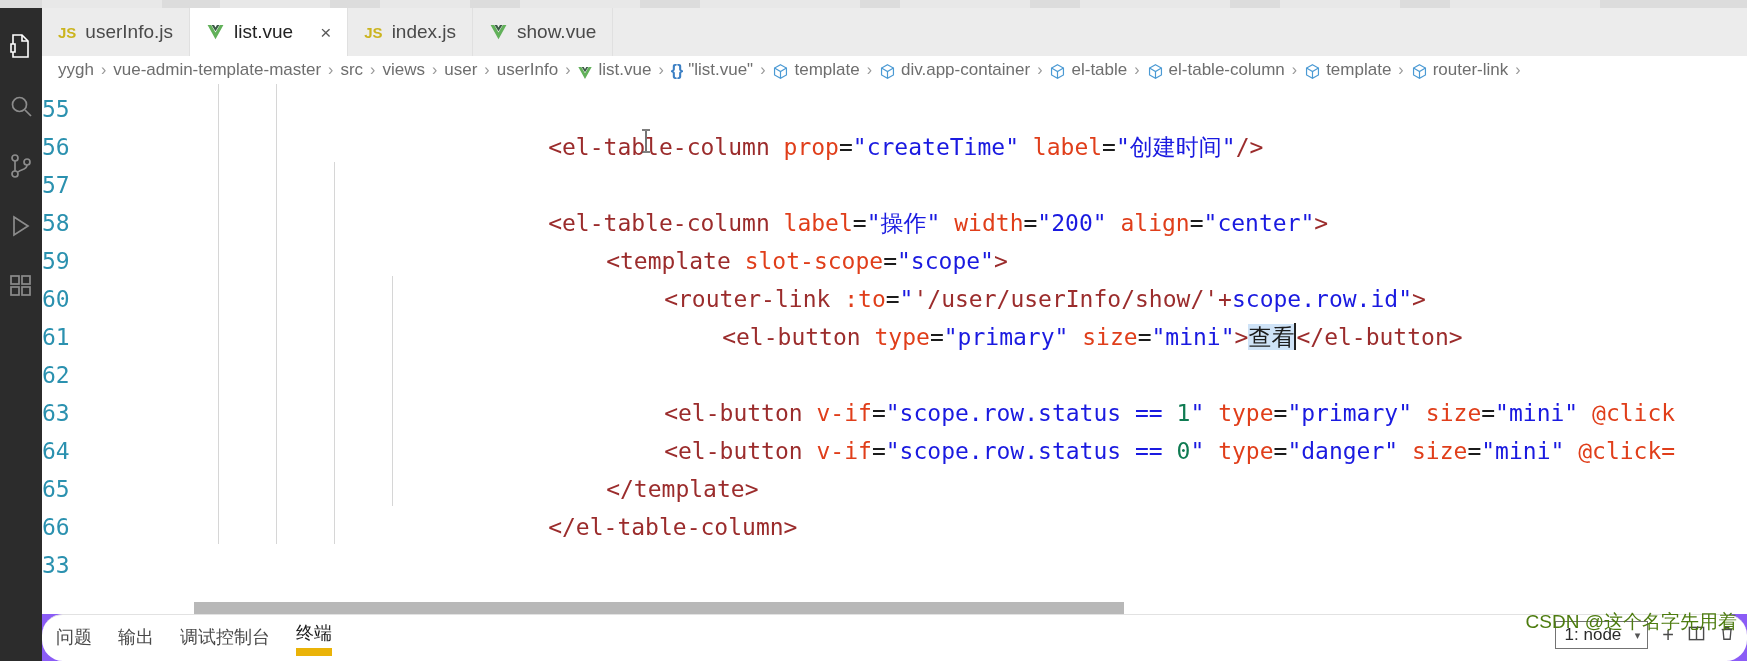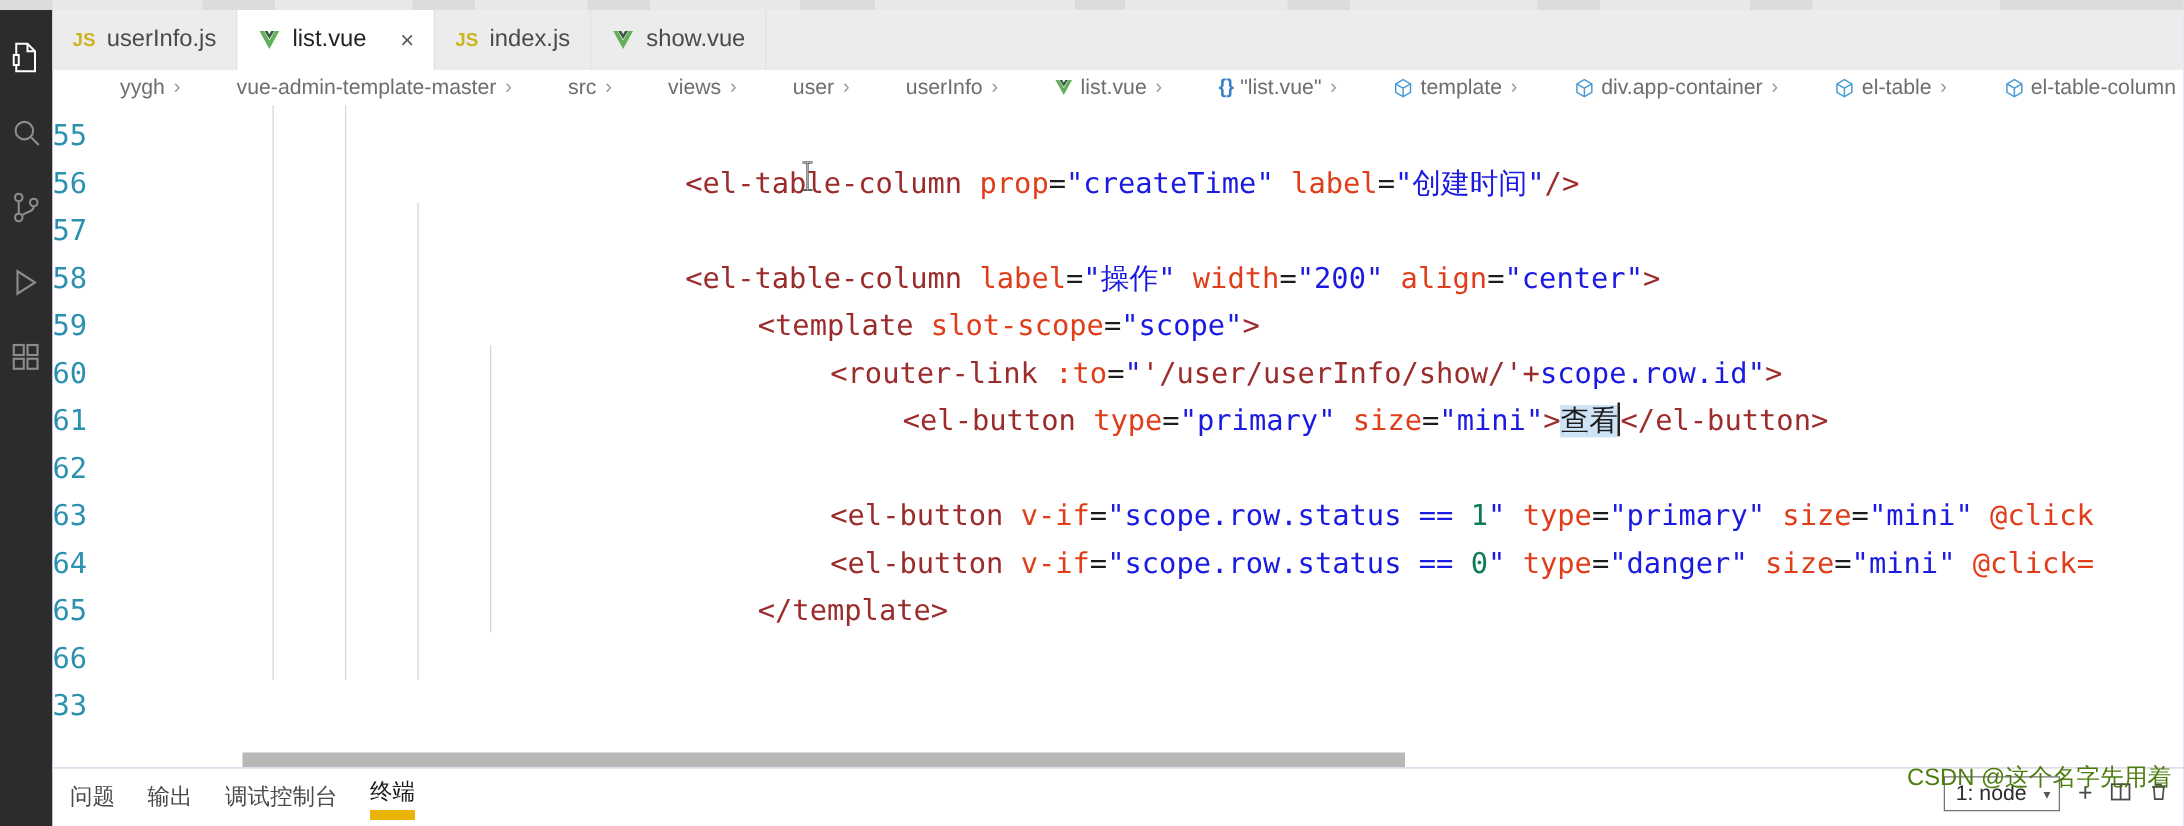--- a/index.html
+++ b/index.html
@@ -41,21 +41,21 @@
   .tab .tab-ico.js{color:#cbb41f;font-family:"Liberation Sans",sans-serif;font-size:15px;}
   .tab .tab-ico.vue{color:#62b15a;font-size:19px;}
   .tab .tab-close{margin-left:18px;color:#5a5a5a;font-size:19px;line-height:1;}
   .tabbar-filler{flex:1 1 auto;background:#ececec;}
 
   
   .breadcrumbs{
     height:28px;flex:0 0 28px;background:#ffffff;display:flex;align-items:center;
     padding-left:16px;font-size:17px;color:#6e6e6e;white-space:nowrap;overflow:hidden;
   }
-  .crumb{display:flex;align-items:center;gap:5px;margin-left:38px;}
+  .crumb{display:flex;align-items:flex-end;gap:5px;}
   .crumb-sep{margin:0 7px;color:#9a9a9a;font-size:16px;}
   .crumb .ico{display:flex;align-items:center;}
   .crumb .ico.vue{color:#62b15a;font-size:17px;font-weight:bold;}
   .crumb .ico.braces{color:#3b7fc4;font-size:16px;font-weight:bold;}
   .crumb .ico.cube svg{display:block;}
 
   
   .editor{
     flex:1 1 auto;position:relative;background:#ffffff;display:flex;min-height:0;overflow:hidden;
     font-family:"DejaVu Sans Mono","Liberation Mono",monospace;
@@ -86,21 +86,21 @@
   
   .mouse-ibeam{position:absolute;pointer-events:none;}
 
   
   .hscroll{position:absolute;left:0;right:0;bottom:0;height:12px;background:transparent;}
   .hscroll .thumb{position:absolute;height:12px;background:#b8b8b8;border-radius:0;}
 
   
   .panel{
     flex:0 0 auto;height:46px;background:#ffffff;border-top:1px solid #e2e2e2;
-    display:flex;align-items:center;padding-left:14px;position:relative;
+    display:flex;align-items:center;padding-left:14px;position:relative;border-radius:21px;
   }
   .panel-tab{
     font-size:18px;color:#4a4a4a;margin-right:26px;padding-bottom:3px;white-space:nowrap;
   }
   .panel-tab.active{color:#1c1c1c;border-bottom:8px solid #eab308;}
   .panel-right{position:absolute;right:12px;top:6px;display:flex;align-items:center;gap:14px;}
   .node-select{
     border:1px solid #737373;background:#ffffff;font-size:17px;color:#2b2b2b;
     padding:3px 26px 3px 9px;position:relative;white-space:nowrap;
   }
@@ -373,20 +373,23 @@
           </div>
 
           <div class="codeline" style="padding-left:364px;">
             <span class="t-tag">&lt;el-button </span><span class="t-attr">v-if</span><span class="t-punc">=</span><span class="t-val">"scope.row.status == </span><span class="t-num">0</span><span class="t-val">"</span><span class="t-punc"> </span><span class="t-attr">type</span><span class="t-punc">=</span><span class="t-val">"danger"</span><span class="t-punc"> </span><span class="t-attr">size</span><span class="t-punc">=</span><span class="t-val">"mini"</span><span class="t-punc"> </span><span class="t-attr">@click=</span>
           </div>
 
           <div class="codeline" style="padding-left:306px;">
             <span class="t-tag">&lt;/template&gt;</span>
           </div>
 
+          <div class="codeline" style="padding-left:248px;">
+            <span class="t-tag">&lt;/el-table-column&gt;</span>
+          </div>
 
           <div class="codeline"></div>
 
           <div class="hscroll">
             <div class="thumb" style="left:60px;width:930px;"></div>
           </div>
         </div>
       </div>
 
       <div class="panel">

